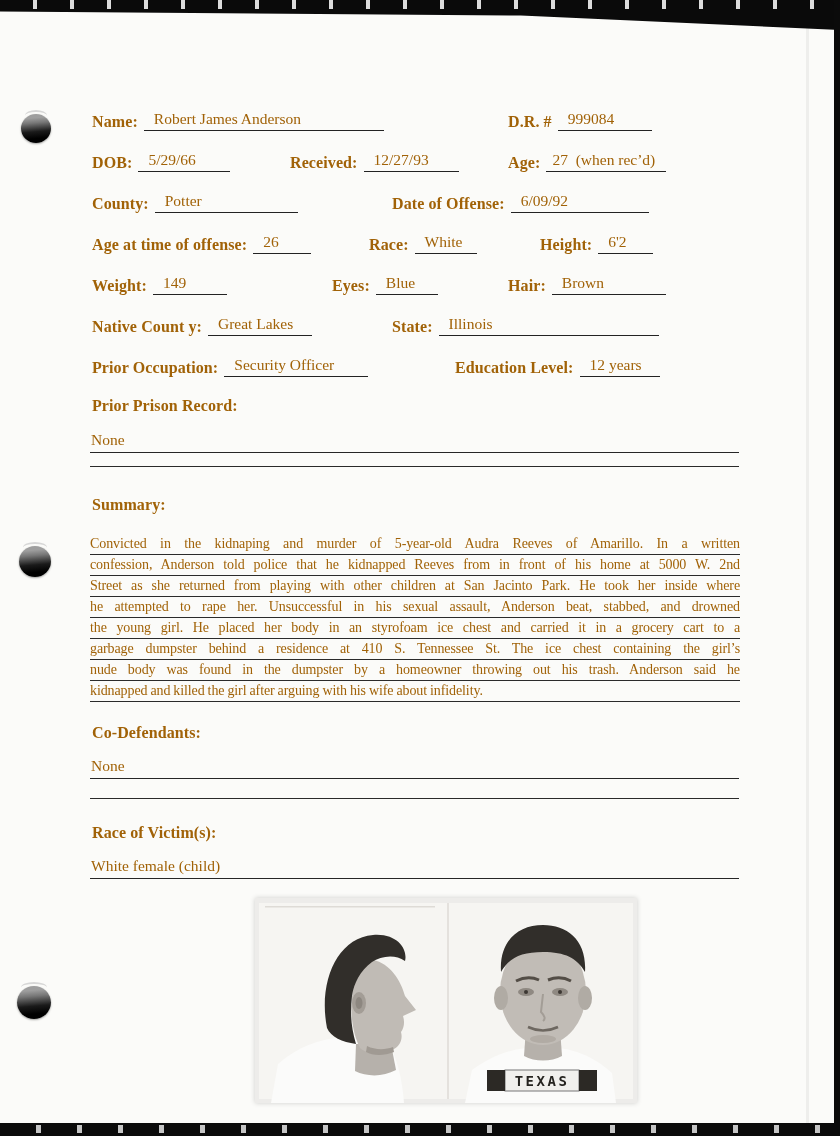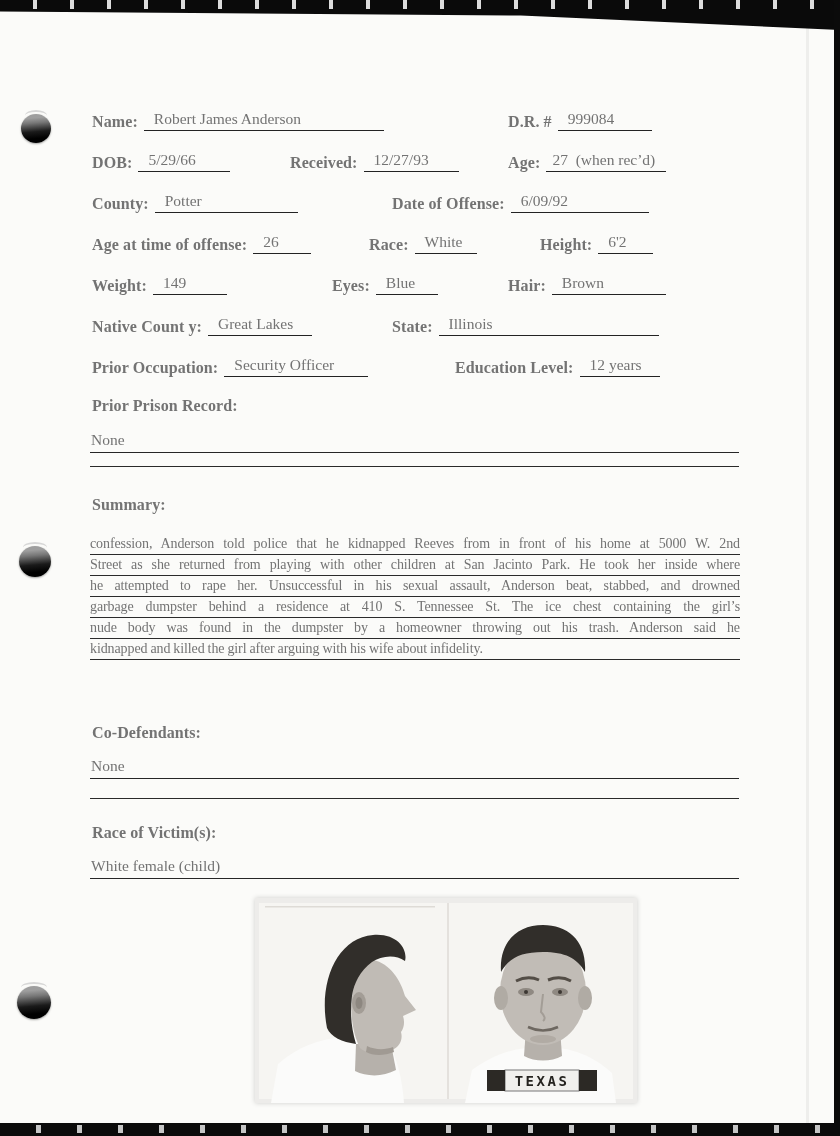--- a/index.html
+++ b/index.html
@@ -1,19 +1,19 @@
 <!DOCTYPE html>
 <html><head>
 <meta charset="utf-8">
 <style>
   html,body { margin:0; padding:0; background:#888; }
   .page {
     position:relative; width:840px; height:1136px; margin:0 auto;
     background:#fbfbf9; overflow:hidden;
-    font-family:"Liberation Serif", serif; color:#737373;
+    font-family:"Liberation Serif", serif; color:#a16207;
   }
   
   .edge-top { position:absolute; top:0; left:0; width:100%; height:30px; background:#0a0a0a;
     clip-path:polygon(0 0,100% 0,100% 100%,62% 52%,0 38%); z-index:5; }
   .edge-top:after { content:""; position:absolute; left:0; right:0; top:0; height:9px;
     background:repeating-linear-gradient(90deg, transparent 0 33px, rgba(238,238,238,.92) 33px 37px); }
   .edge-bottom { position:absolute; bottom:0; left:0; width:100%; height:13px; background:#0b0b0b; z-index:5; }
   .edge-bottom:after { content:""; position:absolute; top:2px; left:0; right:0; height:8px;
     background:repeating-linear-gradient(90deg, transparent 0 36px, rgba(230,230,230,.85) 36px 41px); }
   .edge-right { position:absolute; top:0; right:0; width:6px; height:100%; background:#0b0b0b; z-index:6; }
@@ -117,23 +117,25 @@
   <div class="fld" style="left:455px;top:356px">
     <span class="lbl">Education Level:</span><span class="val" style="width:80px">12 years</span>
   </div>
 
   <div class="shead" style="left:92px;top:397px">Prior Prison Record:</div>
   <div class="wline" style="top:430px">None</div>
   <div class="rule" style="top:466px"></div>
 
   <div class="shead" style="left:92px;top:496px">Summary:</div>
   <div class="summary">
+      <div class="sline">Convicted in the kidnaping and murder of 5-year-old Audra Reeves of Amarillo.  In a written</div>
       <div class="sline">confession, Anderson told police that he kidnapped Reeves from in front of his home at 5000 W. 2nd</div>
       <div class="sline">Street as she returned from playing with other children at San Jacinto Park.  He took her inside where</div>
       <div class="sline">he attempted to rape her.  Unsuccessful in his sexual assault, Anderson beat, stabbed, and drowned</div>
+      <div class="sline">the young girl.  He placed her body in an styrofoam ice chest and carried it in a grocery cart to a</div>
       <div class="sline">garbage dumpster behind a residence at 410 S. Tennessee St.  The ice chest containing the girl’s</div>
       <div class="sline">nude body was found in the dumpster by a homeowner throwing out his trash.  Anderson said he</div>
       <div class="sline">kidnapped and killed the girl after arguing with his wife about infidelity.</div>
     </div>
 
   <div class="shead" style="left:92px;top:724px">Co-Defendants:</div>
   <div class="wline" style="top:756px">None</div>
   <div class="rule" style="top:798px"></div>
 
   <div class="shead" style="left:92px;top:824px">Race of Victim(s):</div>

